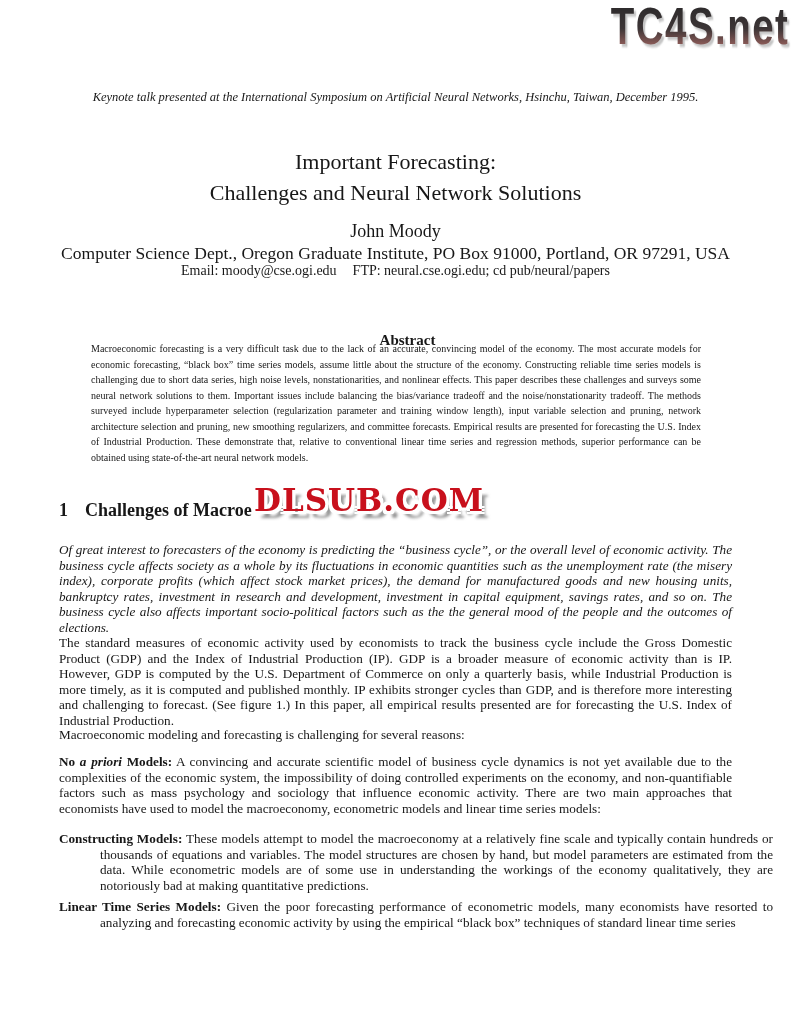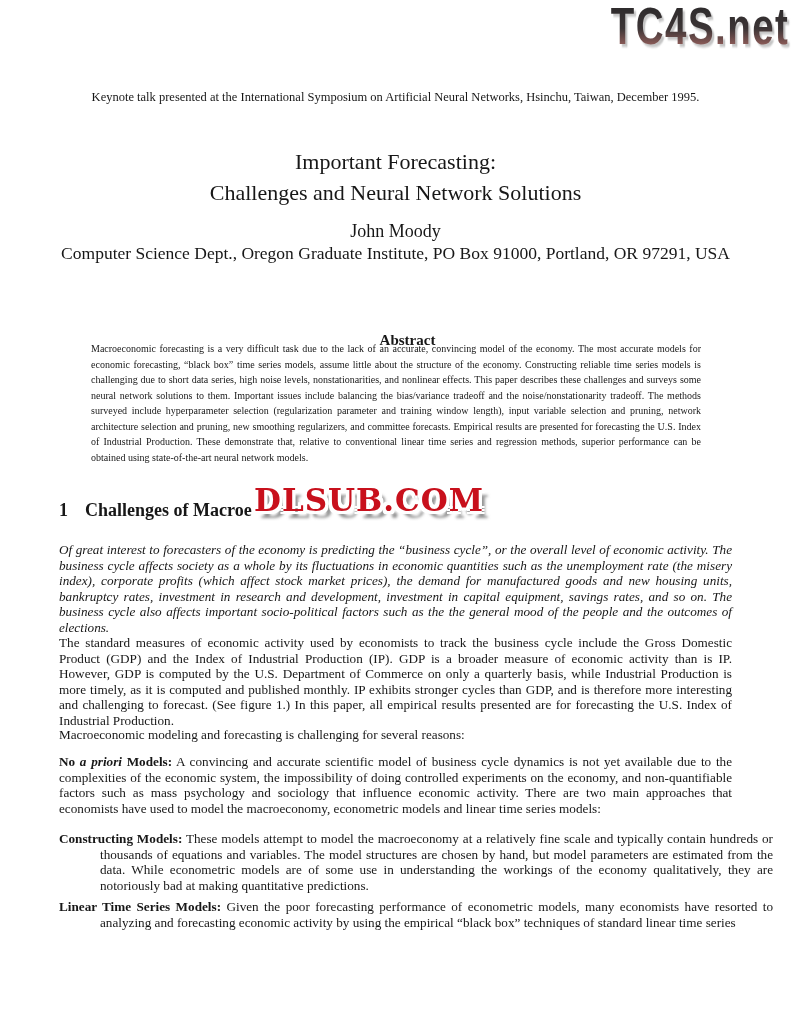--- a/index.html
+++ b/index.html
@@ -37,21 +37,21 @@
     font-size:33px; line-height:1.1; letter-spacing:0px;
     color:#ce6a68;
     -webkit-text-stroke:1.5px #8e2524;
     text-shadow:
       -3px -3px 0 #fff, 3px -3px 0 #fff, -3px 3px 0 #fff, 3px 3px 0 #fff,
       -3px 0 0 #fff, 3px 0 0 #fff, 0 -3px 0 #fff, 0 3px 0 #fff,
       5px 6px 3px rgba(120,120,120,0.7);
   }
 
   
-  .keynote { top:90px; font-size:12.5px; }
+  .keynote { top:90px; font-size:12.5px;font-style:italic; }
   .title   { top:146px; font-size:22px; line-height:31px; }
   .author  { top:221px; font-size:18px; }
   .affil   { top:243px; font-size:17.5px; }
   .contact { top:263px; font-size:14px; }
   .contact .gap { display:inline-block; width:16px; }
 
   .abs-head { top:332px; font-size:15px; font-weight:bold;margin-left:12px; }
   .abs-text {
     top:341px; left:91px; width:610px;
     font-size:10px; line-height:15.5px; text-align:justify;
@@ -85,20 +85,23 @@
 
   <div class="abs centered keynote">Keynote talk presented at the International Symposium on Artificial Neural Networks, Hsinchu, Taiwan, December 1995.</div>
 
   <div class="abs centered title">
     <div>Important Forecasting:</div>
     <div>Challenges and Neural Network Solutions</div>
   </div>
 
   <div class="abs centered author">John Moody</div>
   <div class="abs centered affil">Computer Science Dept., Oregon Graduate Institute, PO Box 91000, Portland, OR 97291, USA</div>
+  <div class="abs centered contact">
+    <span>Email: moody@cse.ogi.edu</span><span class="gap"></span><span>FTP: neural.cse.ogi.edu; cd pub/neural/papers</span>
+  </div>
 
   <div class="abs centered abs-head">Abstract</div>
   <div class="abs abs-text">Macroeconomic forecasting is a very difficult task due to the lack of an accurate, convincing model of the economy. The most accurate models for economic forecasting, “black box” time series models, assume little about the structure of the economy. Constructing reliable time series models is challenging due to short data series, high noise levels, nonstationarities, and nonlinear effects. This paper describes these challenges and surveys some neural network solutions to them. Important issues include balancing the bias/variance tradeoff and the noise/nonstationarity tradeoff. The methods surveyed include hyperparameter selection (regularization parameter and training window length), input variable selection and pruning, network architecture selection and pruning, new smoothing regularizers, and committee forecasts. Empirical results are presented for forecasting the U.S. Index of Industrial Production. These demonstrate that, relative to conventional linear time series and regression methods, superior performance can be obtained using state-of-the-art neural network models.</div>
 
   <div class="abs sec">
     <span class="num">1</span><span>Challenges of Macroe</span>
   </div>
 
   <div class="abs dlsub">DLSUB.COM</div>
 

